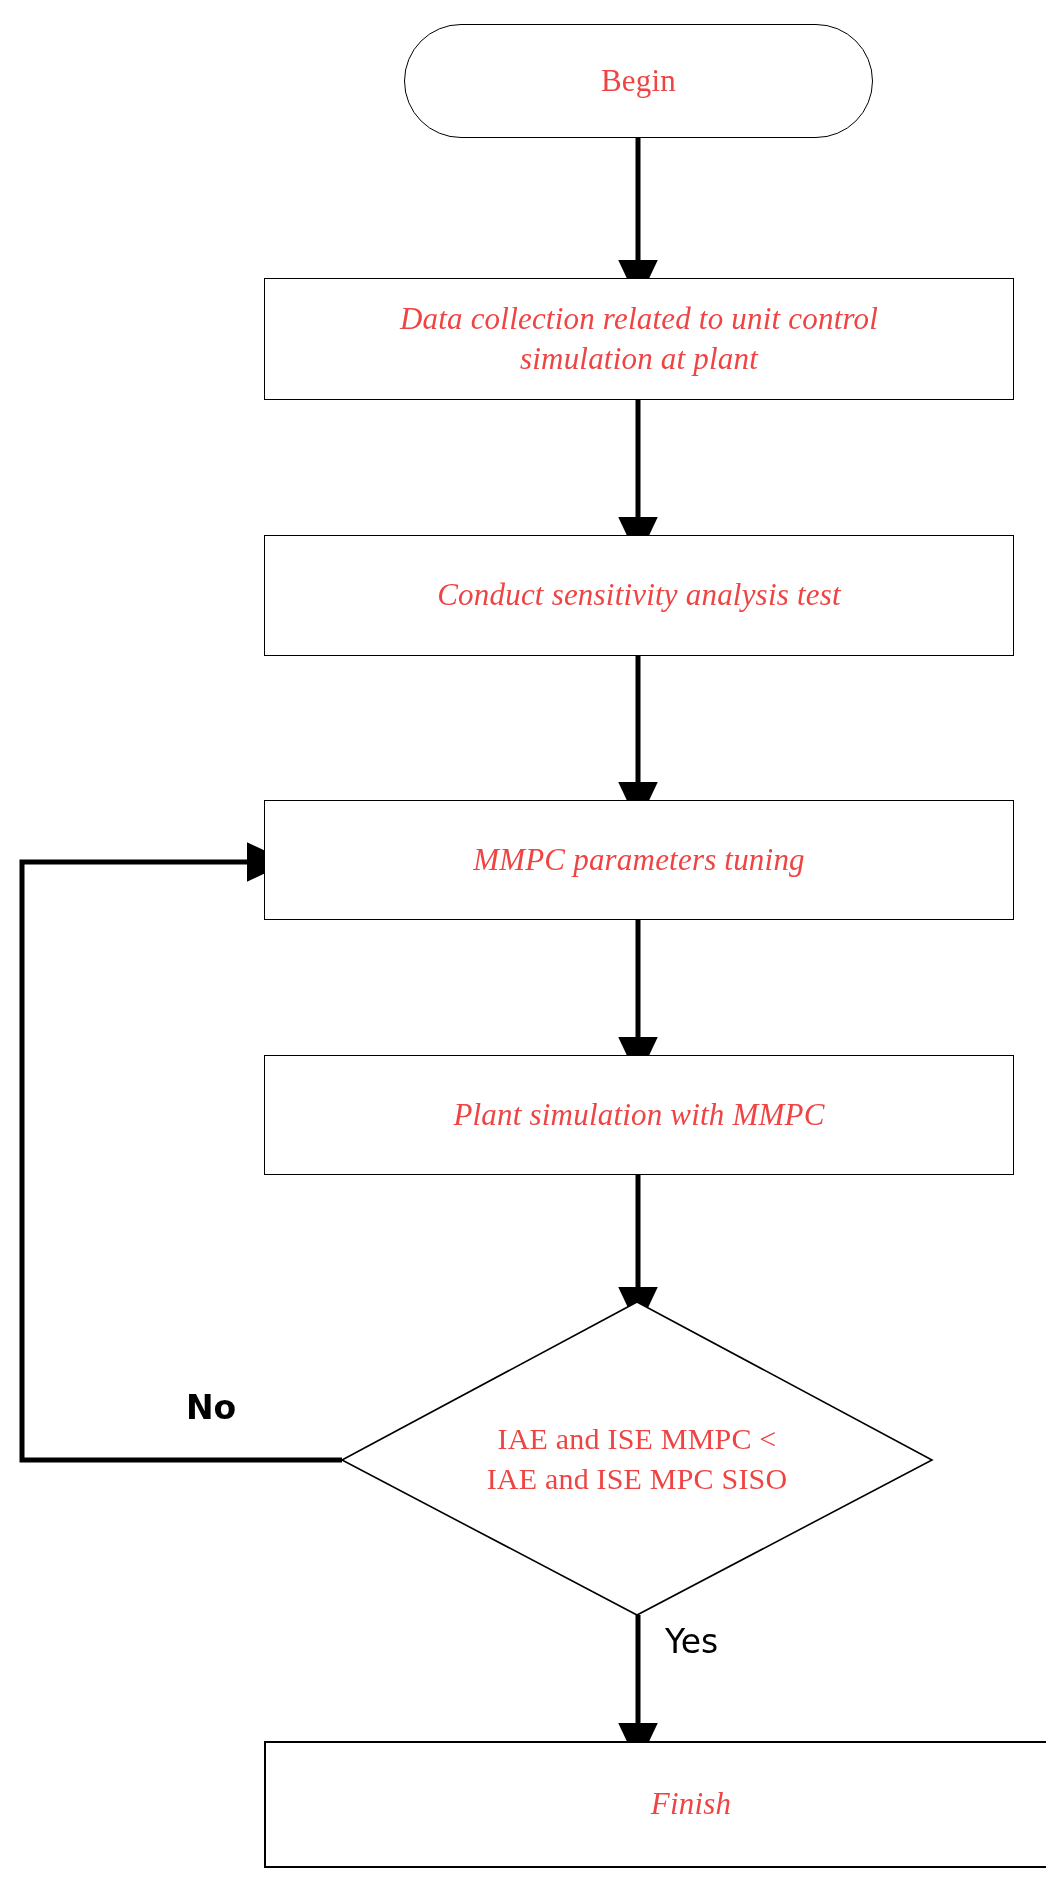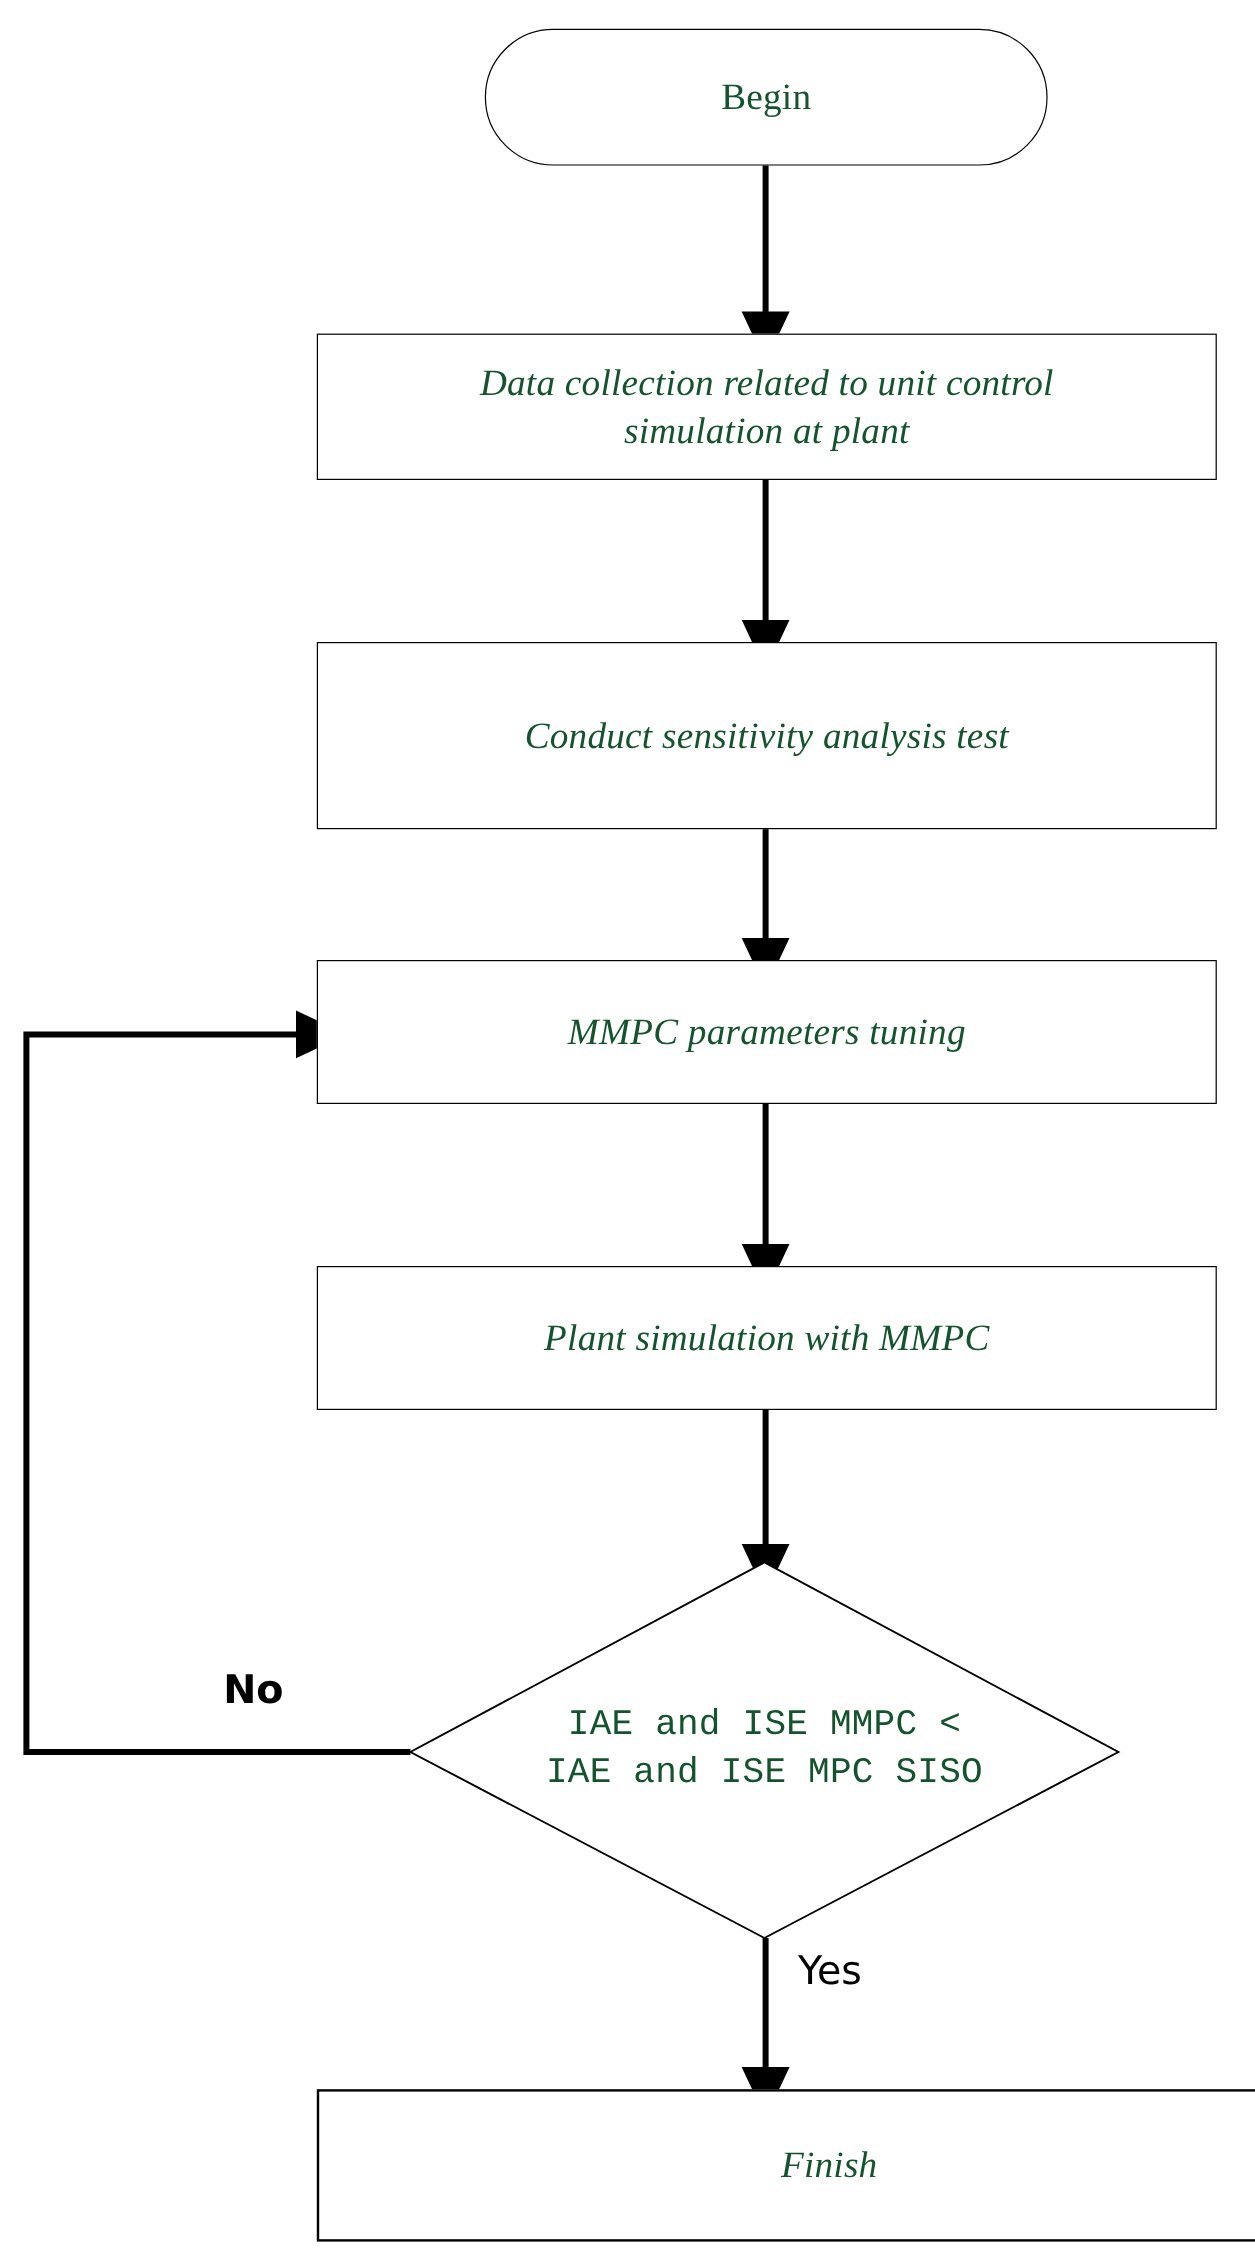--- a/index.html
+++ b/index.html
@@ -16,21 +16,21 @@
   .node-label{
     position:absolute;
     left:0;top:0;width:100%;height:100%;
     display:flex;align-items:center;justify-content:center;
     text-align:center;
     font-family:"Liberation Serif","DejaVu Serif",serif;
     font-size:31px;
     line-height:1.30;
     letter-spacing:0.2px;
     white-space:pre-line;
-    color:#14532d;
+    color:#ef4444;
     pointer-events:none;
   }
 
   
   .terminator{
     position:absolute;
     border:1.6px solid #000;
     border-radius:60px;
     background:#fff;
     box-sizing:border-box;
@@ -42,21 +42,21 @@
     border:1.6px solid #000;
     background:#fff;
     box-sizing:border-box;
     font-style:italic;
   }
   .process.thick{border-width:2.6px;}
 
   
   .decision{position:absolute;}
   .decision svg{position:absolute;left:0;top:0;overflow:visible;}
-  .decision .node-label{font-size:30px;line-height:1.32;font-family:Liberation Mono, monospace;}
+  .decision .node-label{font-size:30px;line-height:1.32;}
 
   
   .conn{position:absolute;left:0;top:0;width:1046px;height:1890px;overflow:visible;pointer-events:none;}
 
   
   .branch-label{
     position:absolute;
     font-family:"DejaVu Sans","Liberation Sans",sans-serif;
     font-size:33px;
     line-height:1;
@@ -107,21 +107,21 @@
 
   <div class="terminator" style="left:404px;top:24px;width:469px;height:114px;">
     <div class="node-label">Begin</div>
   </div>
 
   <div class="process" style="left:264px;top:278px;width:750px;height:122px;">
     <div class="node-label">Data collection related to unit control
 simulation at plant</div>
   </div>
 
-  <div class="process" style="left:264px;top:535px;width:750px;height:156px;">
+  <div class="process" style="left:264px;top:535px;width:750px;height:121px;">
     <div class="node-label">Conduct sensitivity analysis test</div>
   </div>
 
   <div class="process" style="left:264px;top:1055px;width:750px;height:120px;">
     <div class="node-label">Plant simulation with MMPC</div>
   </div>
 
   <div class="process" style="left:264px;top:800px;width:750px;height:120px;">
     <div class="node-label">MMPC parameters tuning</div>
   </div>

